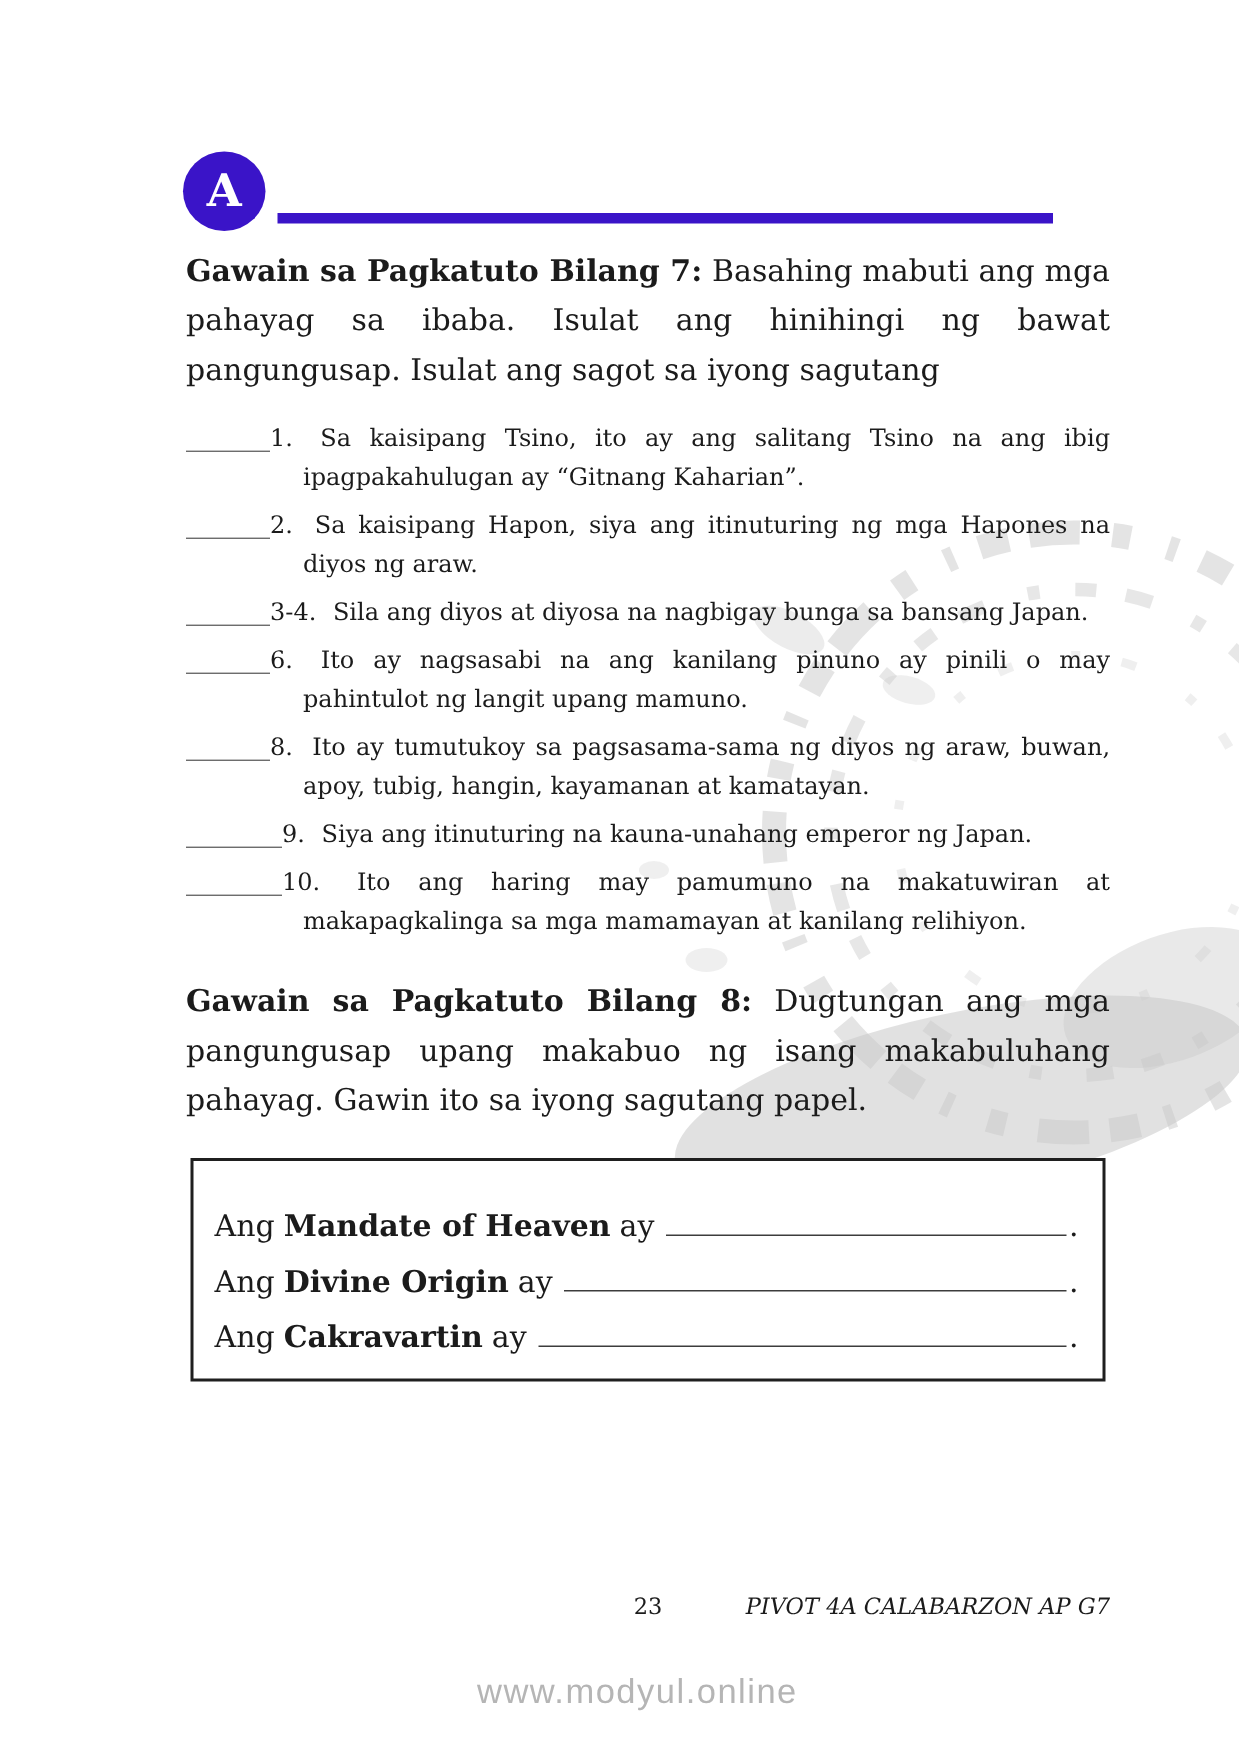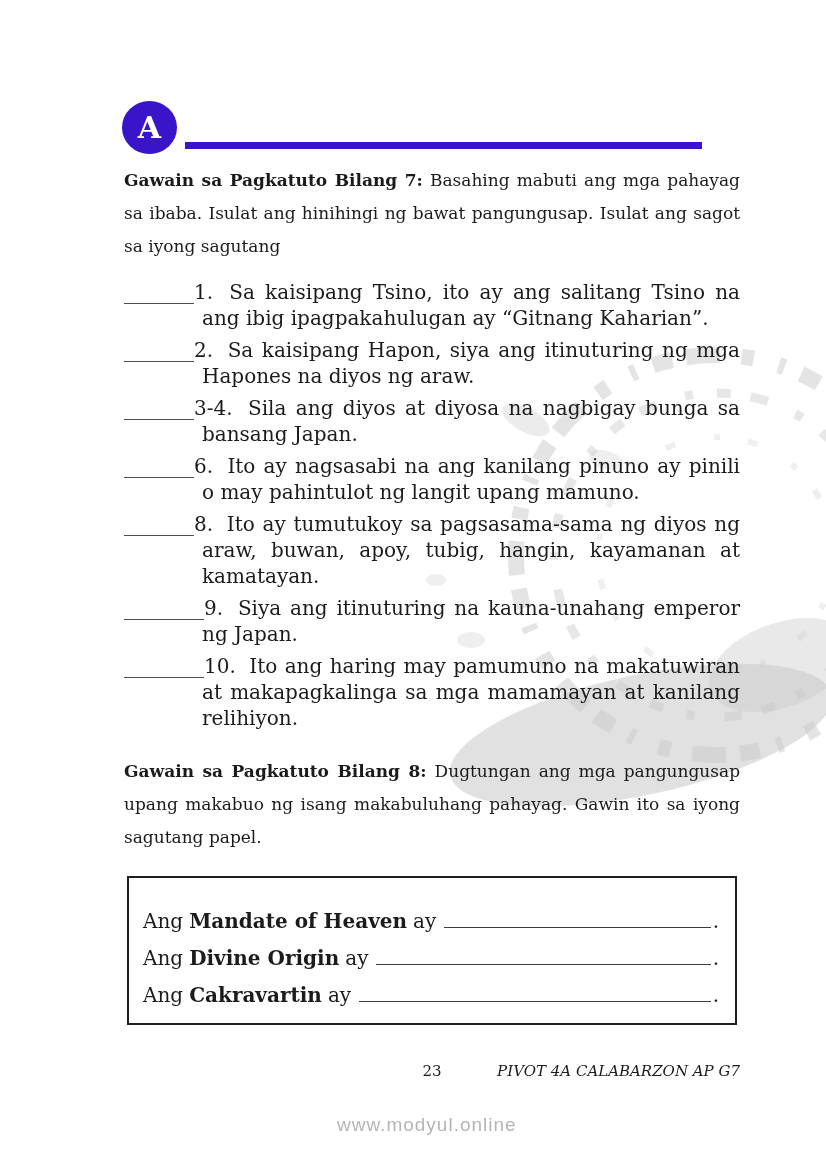--- a/index.html
+++ b/index.html
@@ -18,49 +18,49 @@
   
   .marker{display:flex;align-items:flex-end;height:54px;margin-left:-2px;}
   .badge{
     width:55px;height:53px;border-radius:50%;
     background:var(--accent,#3a14c8);
     display:flex;align-items:center;justify-content:center;
     color:#ffffff;font-weight:bold;font-size:30px;
   }
   .rule{margin-left:8px;margin-bottom:5px;width:517px;height:7px;background:var(--accent,#3a14c8);}
   
-  .para{width:616px;margin:10px 0 0 0;line-height:33px;font-size:17px;text-align:justify;}
+  .para{width:616px;margin:10px 0 0 0;line-height:33px;font-size:20px;text-align:justify;}
   .para strong{font-weight:bold;}
   .para.second{margin-top:24px;}
   
   .items{margin-top:16px;width:616px;}
   .item{
-    line-height:26px;font-size:20px;margin-bottom:6px;
+    line-height:26px;font-size:16px;margin-bottom:6px;
     padding-left:78px;text-indent:-78px;text-align:justify;
   }
   .item .blank{letter-spacing:0;}
   .item .num{margin-right:6px;}
   
   .fill-box{
     margin:22px 0 0 3px;width:610px;box-sizing:border-box;
     border:2px solid #1f1f1f;background:#ffffff;
     padding:18px 16px 16px 14px;
   }
   .fill-row{display:flex;align-items:flex-end;height:37px;font-size:20px;}
   .fill-row .w{margin-right:6px;white-space:nowrap;}
   .fill-row strong{font-weight:bold;text-align:right;}
   .write-line{flex:1;height:1px;border-bottom:1.5px solid #3c3c3c;margin:0 2px 5px 8px;}
   
   .footer{position:absolute;left:124px;right:86px;top:1062px;height:22px;font-size:15px;z-index:1;}
   .pgnum{position:absolute;left:50%;transform:translateX(-50%);}
   .pgsrc{position:absolute;right:0;font-style:italic;}
   .site-wm{
-    position:absolute;left:337px;top:1114px;z-index:1;
+    position:absolute;left:318px;top:1114px;z-index:1;
     font-family:"Liberation Sans","DejaVu Sans",sans-serif;
-    font-size:19px;letter-spacing:1px;color:var(--wm,#b5b5b5);
+    font-size:23px;letter-spacing:1px;color:var(--wm,#b5b5b5);
   }
 </style>
 </head>
 <body>
 
 <div class="page">
 
   <svg class="stamp" viewBox="0 0 450 470" aria-hidden="true">
     <g fill="none" stroke="#c9c9c9">
       <circle cx="340" cy="215" r="200" stroke-width="16" opacity="0.5" stroke-dasharray="34 22 12 26 6 18 20 14"></circle>

